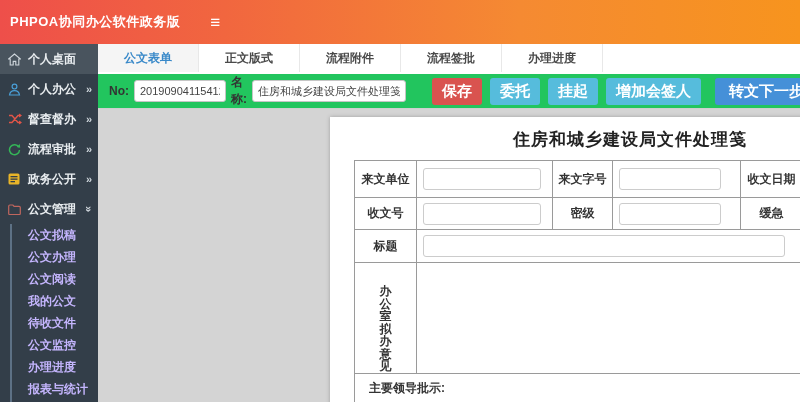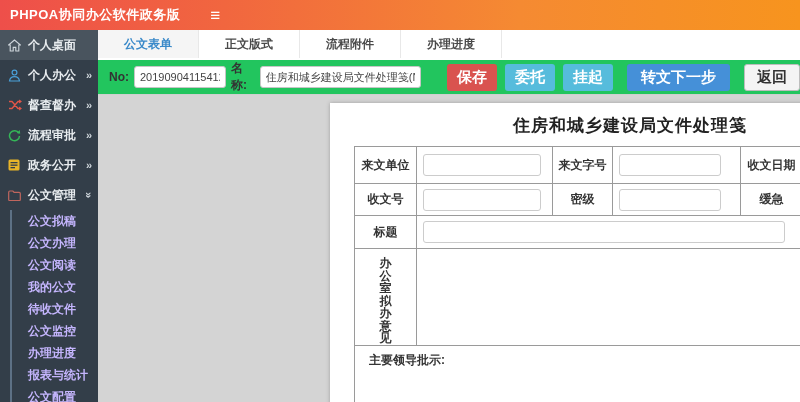--- a/index.html
+++ b/index.html
@@ -1,20 +1,20 @@
 <!DOCTYPE html>
 <html><head>
 <meta charset="utf-8">
 <style>
   * { margin:0; padding:0; box-sizing:border-box; }
   html,body { width:800px; height:402px; overflow:hidden;
     font-family:"Liberation Sans","DejaVu Sans",sans-serif; }
 
   
-  .header { height:30px; background:linear-gradient(90deg,#ee4f4a 0%,#f1663f 28%,#f58a32 65%,#f7941e 100%);
+  .header { height:44px; background:linear-gradient(90deg,#ee4f4a 0%,#f1663f 28%,#f58a32 65%,#f7941e 100%);
     display:flex; align-items:center; padding:0 10px; color:#fff; }
   .header-title { font-size:13px; font-weight:bold; letter-spacing:.5px; }
   .menu-toggle { margin-left:30px; font-size:17px; line-height:1; cursor:pointer; font-weight:bold; }
 
   
   .layout { display:flex; height:372px; }
 
   
   .sidebar { width:98px; background:#333e49; flex-shrink:0; color:#e9edf0; font-size:12px; overflow:hidden; }
   .side-item { height:30px; display:flex; align-items:center; padding:0 6px 0 8px; font-weight:bold; cursor:pointer; }
@@ -169,31 +169,33 @@
     </div>
 
   </div>
 
   <div class="content">
 
     <div class="tabbar">
       <div class="tab active">公文表单</div>
       <div class="tab">正文版式</div>
       <div class="tab">流程附件</div>
+      <div class="tab">流程签批</div>
       <div class="tab">办理进度</div>
     </div>
 
     <div class="toolbar">
       <label>No:</label>
       <input class="inp-no" type="text" value="20190904115412" style="">
       <label>名称:</label>
       <input class="inp-name" type="text" value="住房和城乡建设局文件处理笺(No: 20190904115412)后" style="">
       <button class="btn btn-save">保存</button>
       <button class="btn btn-info">委托</button>
       <button class="btn btn-info">挂起</button>
+      <button class="btn btn-info">增加会签人</button>
       <button class="btn btn-primary">转文下一步</button>
       <button class="btn btn-back">返回</button>
     </div>
 
     <div class="workarea">
       <div class="page">
         <div class="doc-title">住房和城乡建设局文件处理笺</div>
 
         <table class="doc">
           <colgroup>
@@ -218,21 +220,21 @@
             <td class="lab">密级</td>
             <td class="field"><input class="cell-input w2" type="text" style=""></td>
             <td class="lab">缓急</td>
 
           </tr>
           <tr style="height:33px">
             <td class="lab">标题</td>
             <td class="field" colspan="5"><input class="cell-input w-title" type="text" style=""></td>
           </tr>
           <tr style="height:88px">
-            <td class="lab" style="vertical-align:top; padding-top:8px;text-decoration:underline;">
+            <td class="lab" style="vertical-align:top; padding-top:22px;text-decoration:underline;">
               <span class="vlab">办公室拟办意见</span>
             </td>
             <td colspan="5"></td>
           </tr>
           <tr style="height:62px">
             <td class="block" colspan="6">主要领导批示:</td>
           </tr>
 
         </tbody>
           </table>

